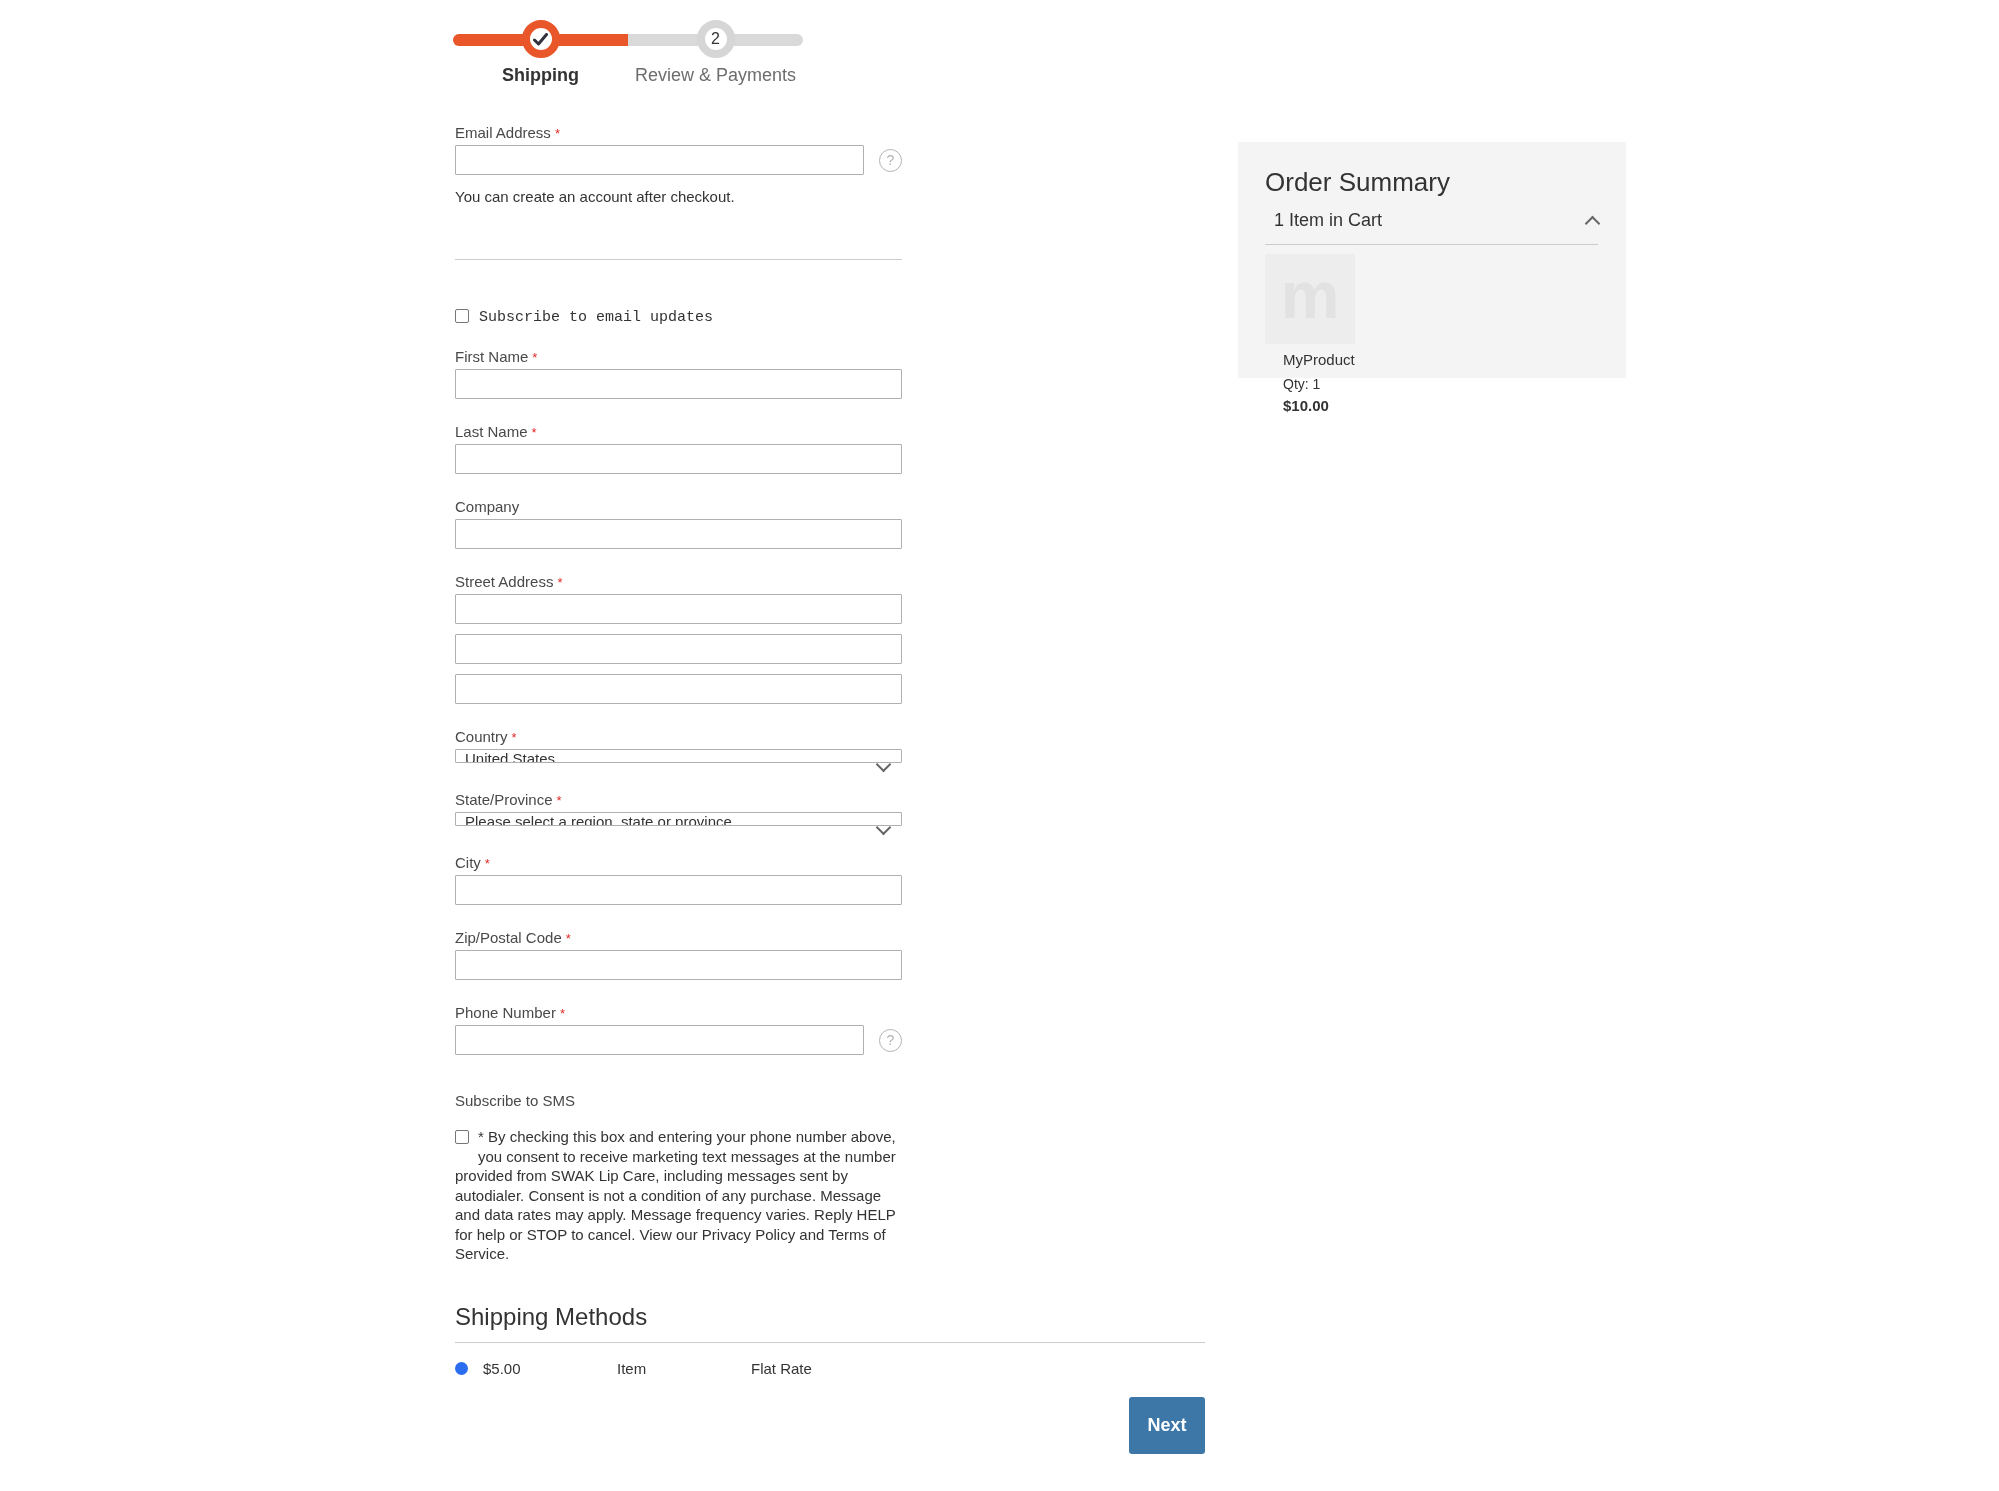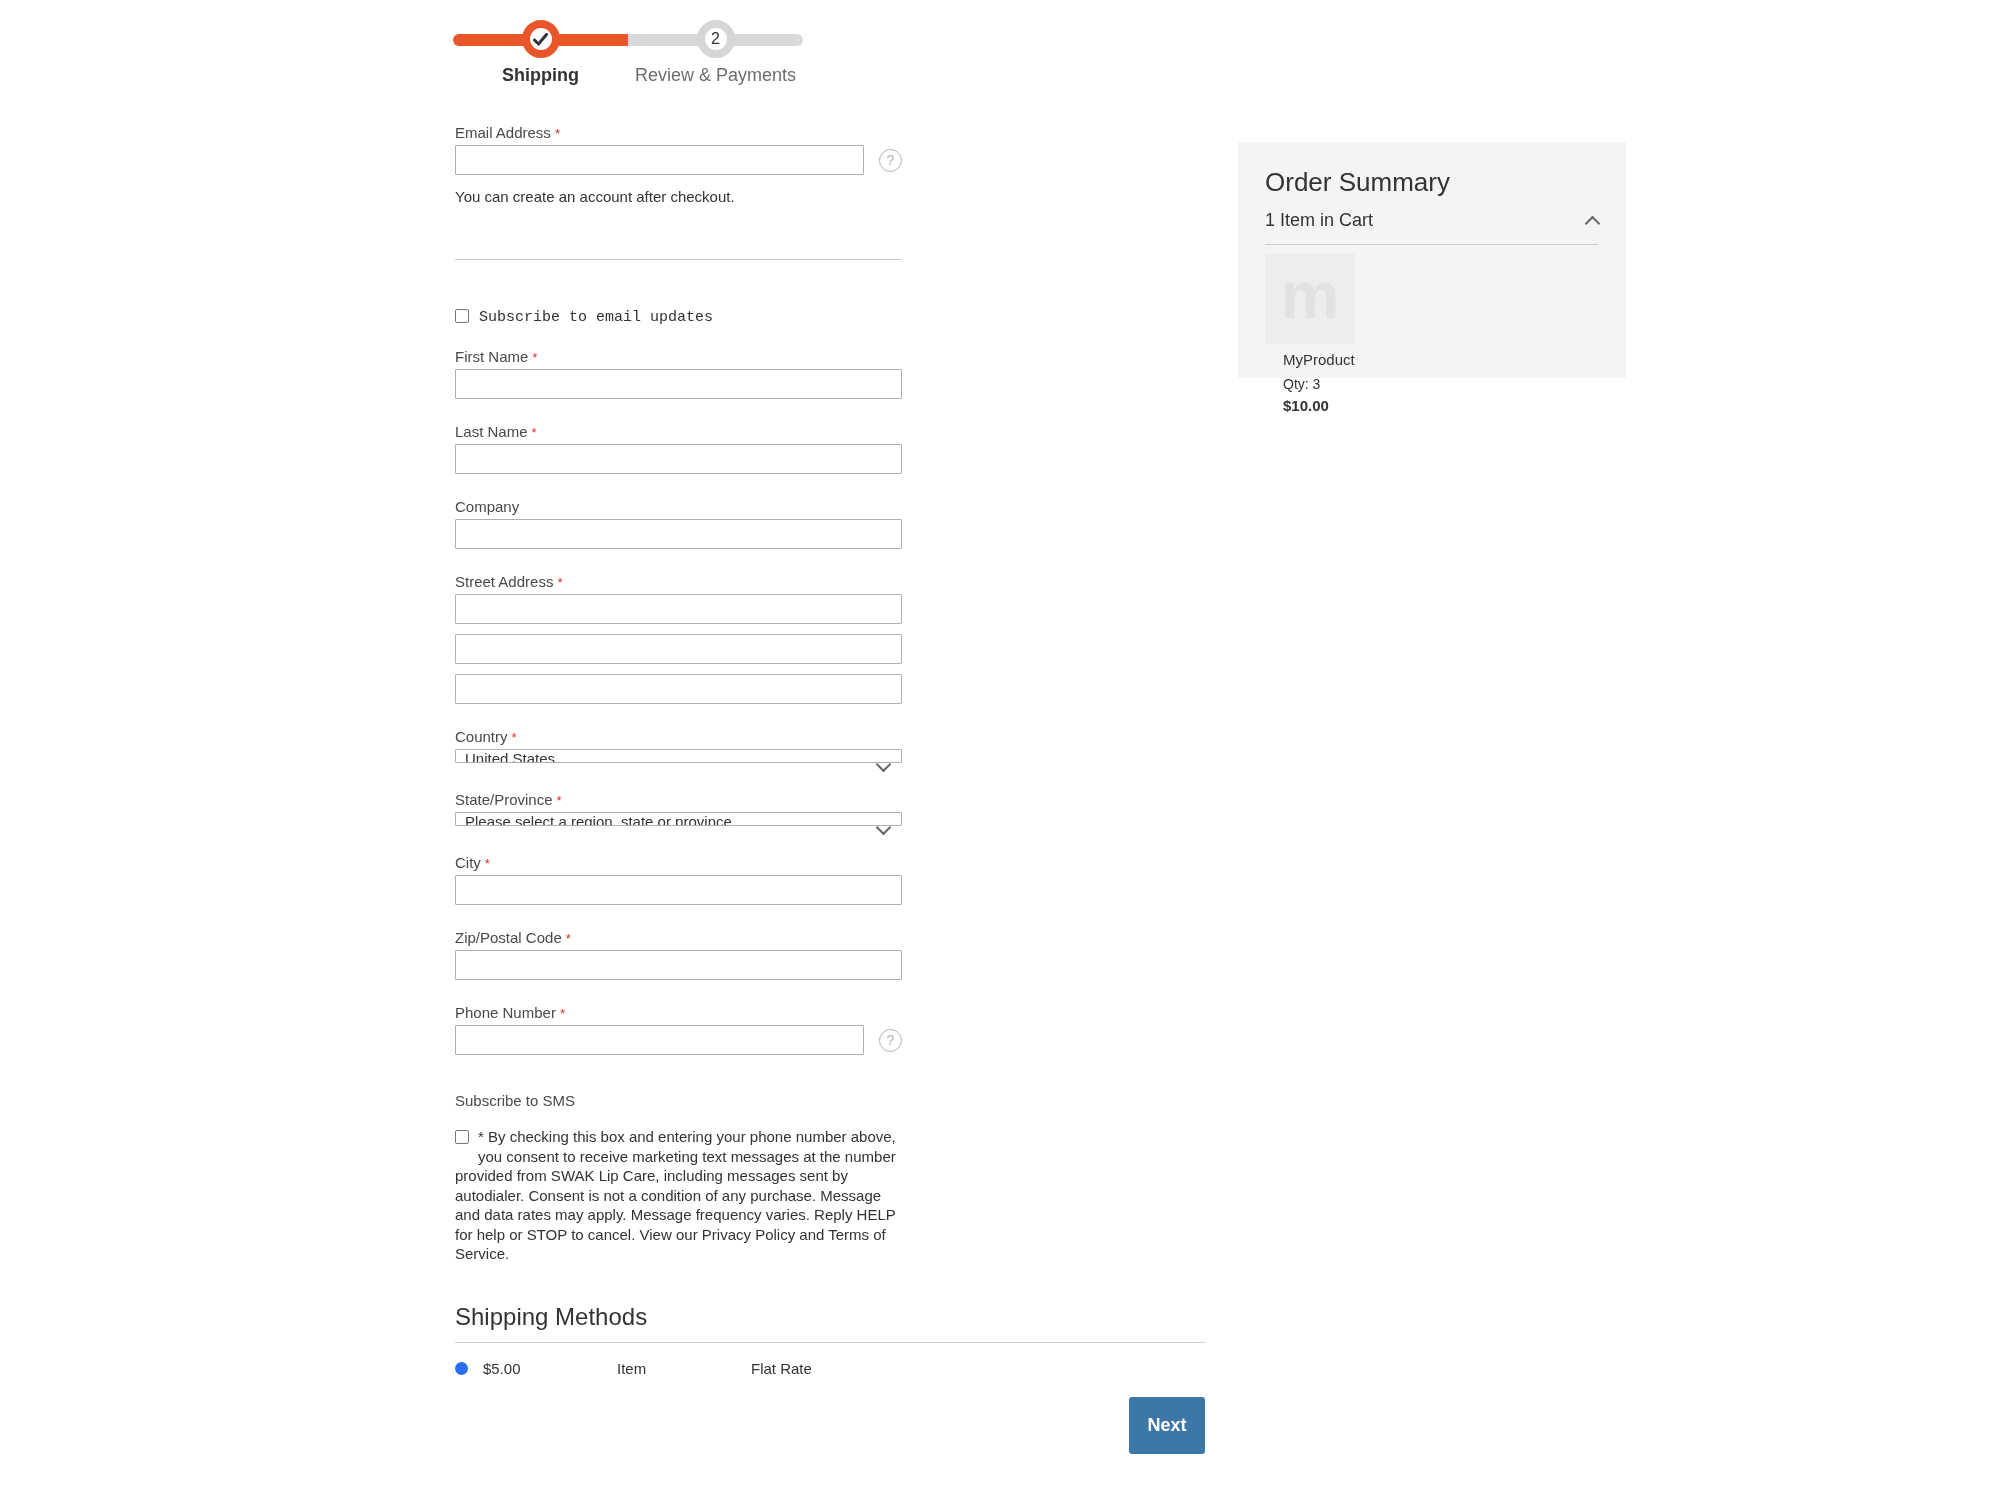--- a/index.html
+++ b/index.html
@@ -60,21 +60,21 @@
   .m-method{width:134px;}
   .actions{width:750px;display:flex;justify-content:flex-end;margin-top:20px;}
   .next-btn{background:#3d77a8;color:#fff;font-family:inherit;font-size:18px;font-weight:700;
     width:76px;height:57px;border:0;border-radius:3px;cursor:pointer;}
   
   .summary{position:absolute;left:1238px;top:142px;width:388px;height:236px;background:#f4f4f4;
     box-sizing:border-box;padding:24px 28px 0 27px;}
   .summary-title{font-size:26px;font-weight:400;color:#333;margin:0;line-height:32px;}
   .items-row{display:flex;justify-content:space-between;align-items:center;margin-top:12px;
     padding-bottom:13px;border-bottom:1px solid #ccc;}
-  .items-row .items-label{font-size:18px;color:#333;}
+  .items-row .items-label{font-size:18px;color:#333;margin-left:9px;}
   .chev-up{width:9px;height:9px;border-right:2px solid #666;border-bottom:2px solid #666;
     transform:rotate(-135deg);margin-top:5px;}
   .product-row{display:flex;margin-top:9px;flex-direction:column;}
   .product-img{width:90px;height:90px;background:#ededed;flex:none;
     display:flex;align-items:center;justify-content:center;overflow:hidden;}
   .product-img .m-glyph{font-size:66px;font-weight:700;color:#e2e2e2;line-height:1;margin-top:-8px;}
   .product-info{margin-left:18px;padding-top:7px;}
   .p-name{font-size:15px;color:#333;}
   .p-qty{font-size:14px;color:#333;margin-top:8px;}
   .p-price{font-size:15px;color:#333;font-weight:700;margin-top:5px;}
@@ -211,17 +211,17 @@
   <div class="items-row">
     <span class="items-label">1 Item in Cart</span>
     <span class="chev-up"></span>
   </div>
   <div class="product-row">
     <div class="product-img">
       <span class="m-glyph">m</span>
     </div>
     <div class="product-info">
       <div class="p-name">MyProduct</div>
-      <div class="p-qty">Qty: 3</div>
+      <div class="p-qty">Qty: 1</div>
       <div class="p-price">$10.00</div>
     </div>
   </div>
 </aside>
 
 </body></html>

